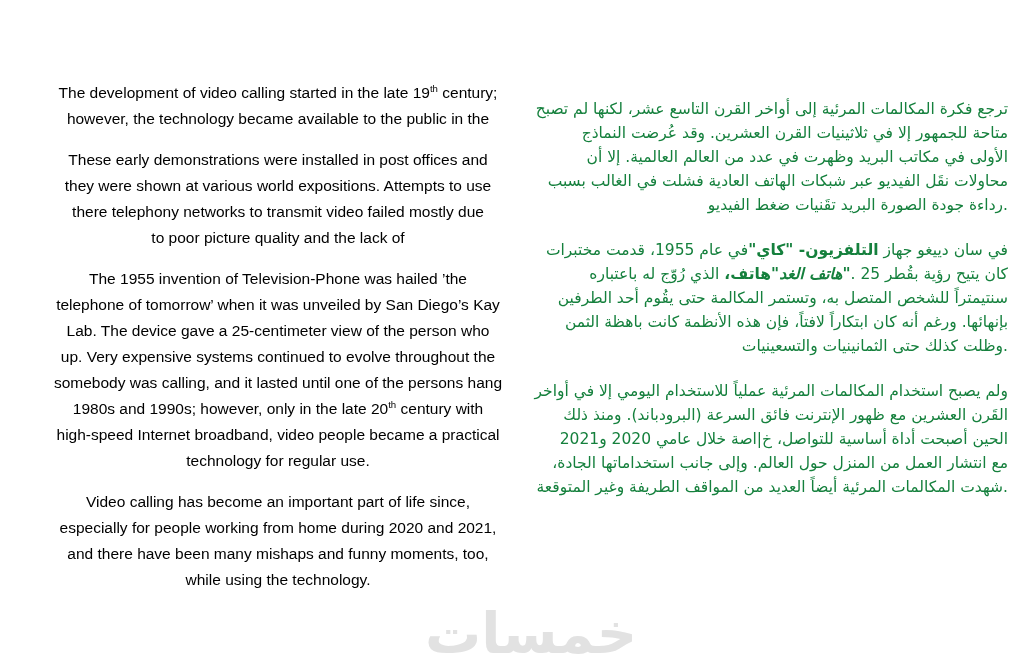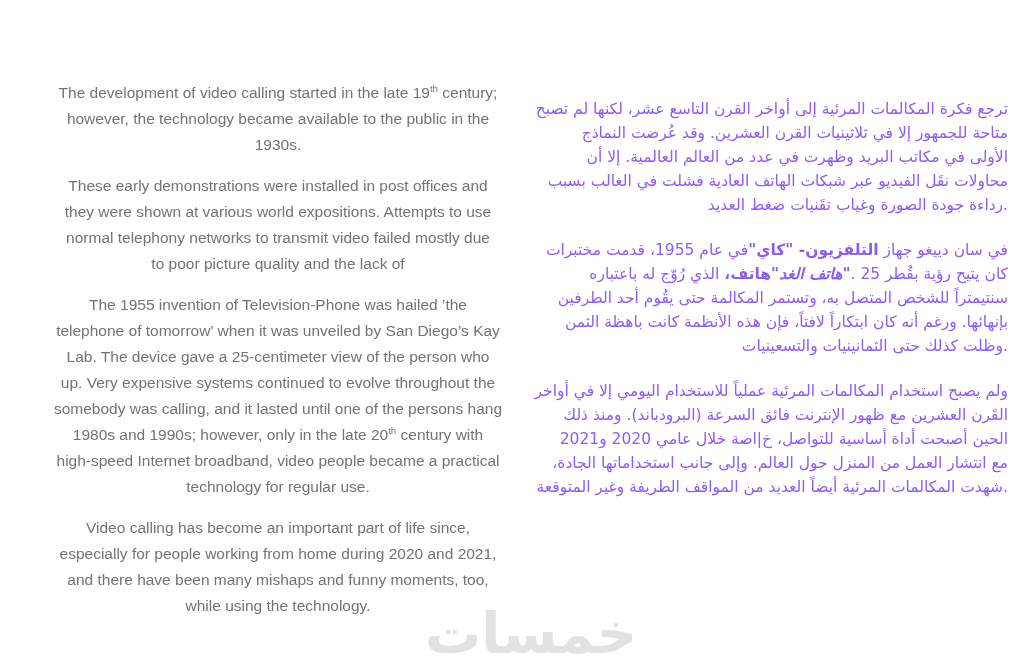--- a/index.html
+++ b/index.html
@@ -11,32 +11,32 @@
     font-family: "Liberation Sans", sans-serif;
   }
   .page { position: absolute; inset: 0; background: #ffffff; }
   .en-col {
     position: absolute;
     left: 28px; top: 80px; width: 500px;
     text-align: center;
     font-family: "Liberation Sans", sans-serif;
     font-size: 15.5px;
     line-height: 26px;
-    color: #737373;
+    color: #000000;
   }
   .en-col .para { margin: 0 0 15px 0; }
   .ar-col {
     position: absolute;
     left: 528px; top: 97px; width: 480px;
     direction: rtl;
     text-align: right;
     font-family: "DejaVu Sans", sans-serif;
     font-size: 15.5px;
     line-height: 24px;
-    color: #8b5cf6;
+    color: #15803d;
   }
   .ar-col .para { margin: 0 0 21px 0; }
   .line { white-space: nowrap; }
   .seg-sup { vertical-align: super; font-size: 0.62em; line-height: 0; }
   .seg-b { font-weight: bold; }
   .seg-i { font-style: italic; }
   .watermark {
     position: absolute;
     left: 425px; top: 601px;
     font-family: "DejaVu Sans", sans-serif;
@@ -50,26 +50,25 @@
 </style>
 </head>
 <body>
 
 <div class="page">
 
   <div class="en-col">
       <div class="para">
         <div class="line"><span>The development of video calling started in the late 19</span><span class="seg-sup">th</span><span> century;</span></div>
         <div class="line"><span>however, the technology became available to the public in the</span></div>
-        <div class="line"><span>1930s.</span></div>
       </div>
       <div class="para">
         <div class="line"><span>These early demonstrations were installed in post offices and</span></div>
         <div class="line"><span>they were shown at various world expositions. Attempts to use</span></div>
-        <div class="line"><span>normal telephony networks to transmit video failed mostly due</span></div>
+        <div class="line"><span>there telephony networks to transmit video failed mostly due</span></div>
         <div class="line"><span>to poor picture quality and the lack of</span></div>
       </div>
       <div class="para">
         <div class="line"><span>The 1955 invention of Television-Phone was hailed ’the</span></div>
         <div class="line"><span>telephone of tomorrow’ when it was unveiled by San Diego’s Kay</span></div>
         <div class="line"><span>Lab. The device gave a 25-centimeter view of the person who</span></div>
         <div class="line"><span>up. Very expensive systems continued to evolve throughout the</span></div>
         <div class="line"><span>somebody was calling, and it lasted until one of the persons hang</span></div>
         <div class="line"><span>1980s and 1990s; however, only in the late 20</span><span class="seg-sup">th</span><span> century with</span></div>
         <div class="line"><span>high-speed Internet broadband, video people became a practical</span></div>
@@ -82,21 +81,21 @@
         <div class="line"><span>while using the technology.</span></div>
       </div>
     </div>
 
   <div class="ar-col">
       <div class="para">
         <div class="line"><span>ترجع فكرة المكالمات المرئية إلى أواخر القرن التاسع عشر، لكنها لم تصبح</span></div>
         <div class="line"><span>متاحة للجمهور إلا في ثلاثينيات القرن العشرين. وقد عُرضت النماذج</span></div>
         <div class="line"><span>الأولى في مكاتب البريد وظهرت في عدد من العالم العالمية. إلا أن</span></div>
         <div class="line"><span>محاولات نقَل الفيديو عبر شبكات الهاتف العادية فشلت في الغالب بسبب</span></div>
-        <div class="line"><span>.رداءة جودة الصورة وغياب تقَنيات ضغط العديد</span></div>
+        <div class="line"><span>.رداءة جودة الصورة البريد تقَنيات ضغط الفيديو</span></div>
       </div>
       <div class="para">
         <div class="line"><span>في سان دييغو جهاز </span><span class="seg-b">التلفزيون- "كاي"</span><span>في عام 1955، قدمت مختبرات</span></div>
         <div class="line"><span>كان يتيح رؤية بقُطر 25 .</span><span class="seg-b seg-i">"هاتف الغد"</span><span class="seg-b">هاتف،</span><span> الذي رُوّج له باعتباره</span></div>
         <div class="line"><span>سنتيمتراً للشخص المتصل به، وتستمر المكالمة حتى يقُوم أحد الطرفين</span></div>
         <div class="line"><span>بإنهائها. ورغم أنه كان ابتكاراً لافتاً، فإن هذه الأنظمة كانت باهظة الثمن</span></div>
         <div class="line"><span>.وظلت كذلك حتى الثمانينيات والتسعينيات</span></div>
       </div>
       <div class="para">
         <div class="line"><span>ولم يصبح استخدام المكالمات المرئية عملياً للاستخدام اليومي إلا في أواخر</span></div>

